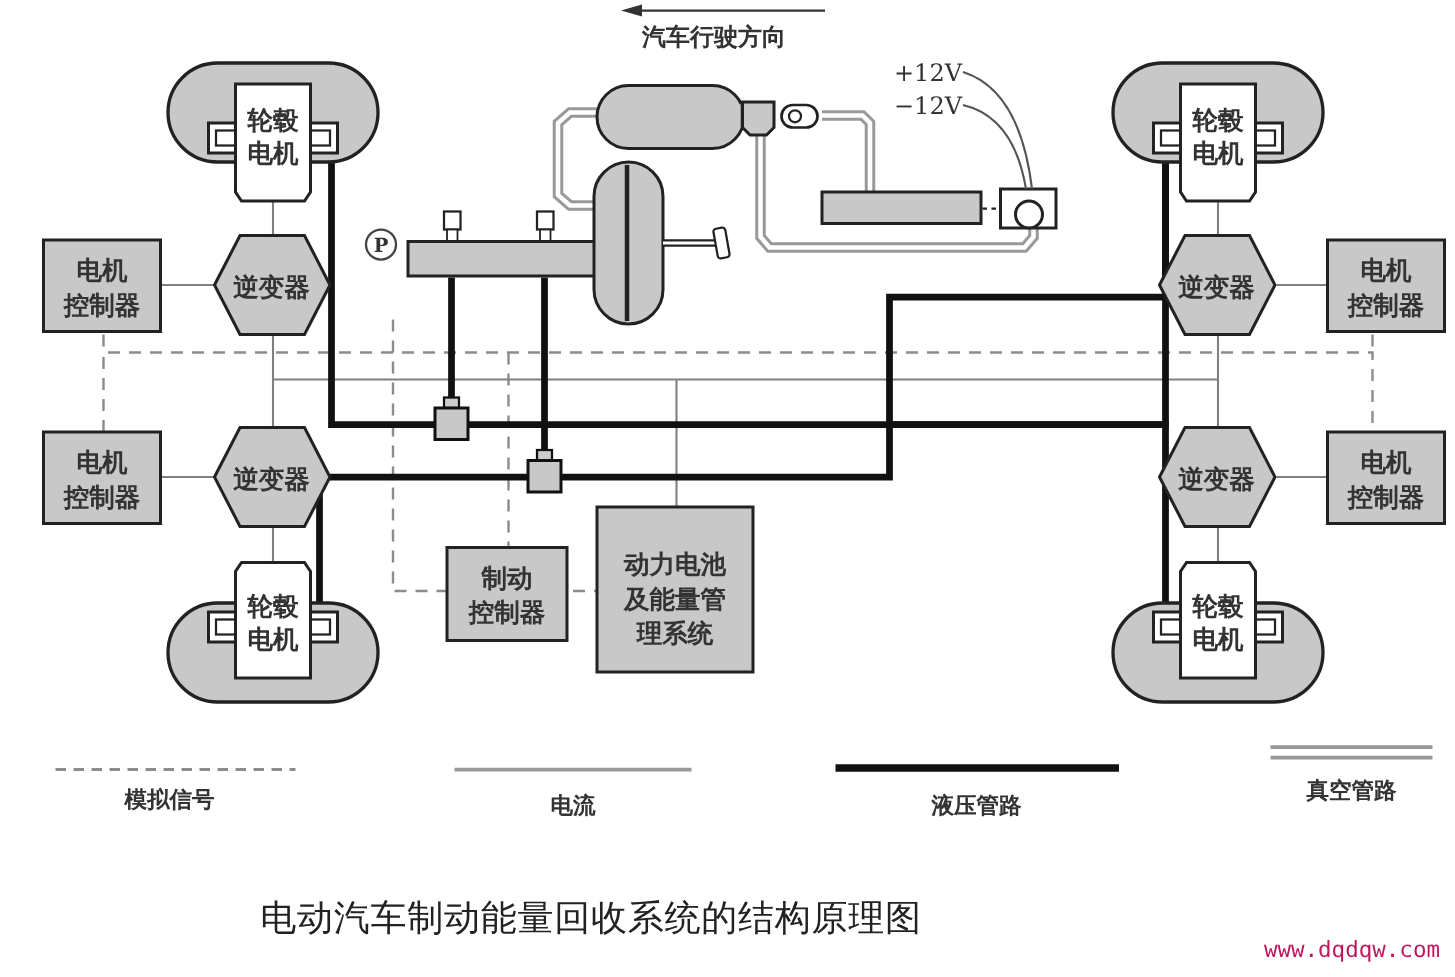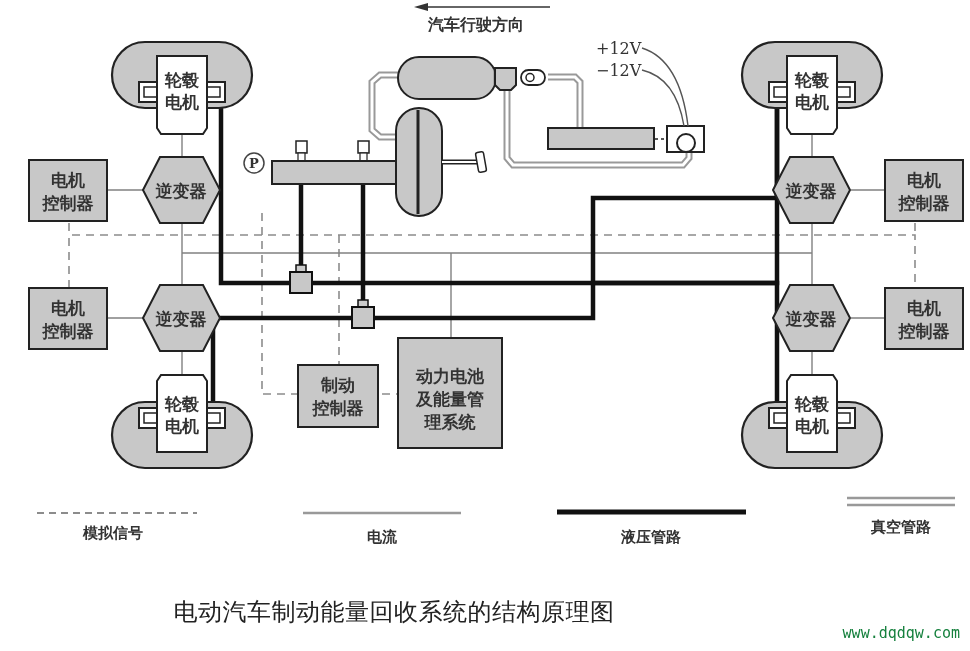--- a/index.html
+++ b/index.html
@@ -1,21 +1,21 @@
 <!DOCTYPE html>
 <html><head>
   <meta charset="utf-8">
   <style>
     html, body { margin: 0; padding: 0; background: #ffffff; }
     body { width: 970px; height: 651px; position: relative; overflow: hidden; font-family: "DejaVu Serif", serif; }
     #diagram { position: absolute; left: 0; top: 0; }
     .lbl { font-family: "DejaVu Serif", serif; font-weight: bold; fill: #333; }
     .legend-lbl { font-family: "DejaVu Serif", serif; font-weight: bold; font-size: 15px; fill: #333; }
     .caption { position: absolute; left: 0; width: 788px; top: 596px; text-align: center; font-family: "DejaVu Sans", sans-serif; font-size: 24px; color: #222; letter-spacing: 0.5px; }
-    .watermark { position: absolute; right: 10px; top: 624px; font-family: "DejaVu Sans Mono", monospace; font-size: 15px; color: #15803d; }
+    .watermark { position: absolute; right: 10px; top: 624px; font-family: "DejaVu Sans Mono", monospace; font-size: 15px; color: #be185d; }
   </style>
 </head>
 <body>
 
 <svg id="diagram" width="970" height="651" viewBox="0 0 970 651" xmlns="http://www.w3.org/2000/svg">
 
   <g>
     <line x1="550" y1="7" x2="420" y2="7" stroke="#333" stroke-width="1.5"></line>
     <polygon points="414,7 428,3 428,11" fill="#333"></polygon>
     <text x="428" y="30" class="lbl" font-size="16">汽车行驶方向</text>

